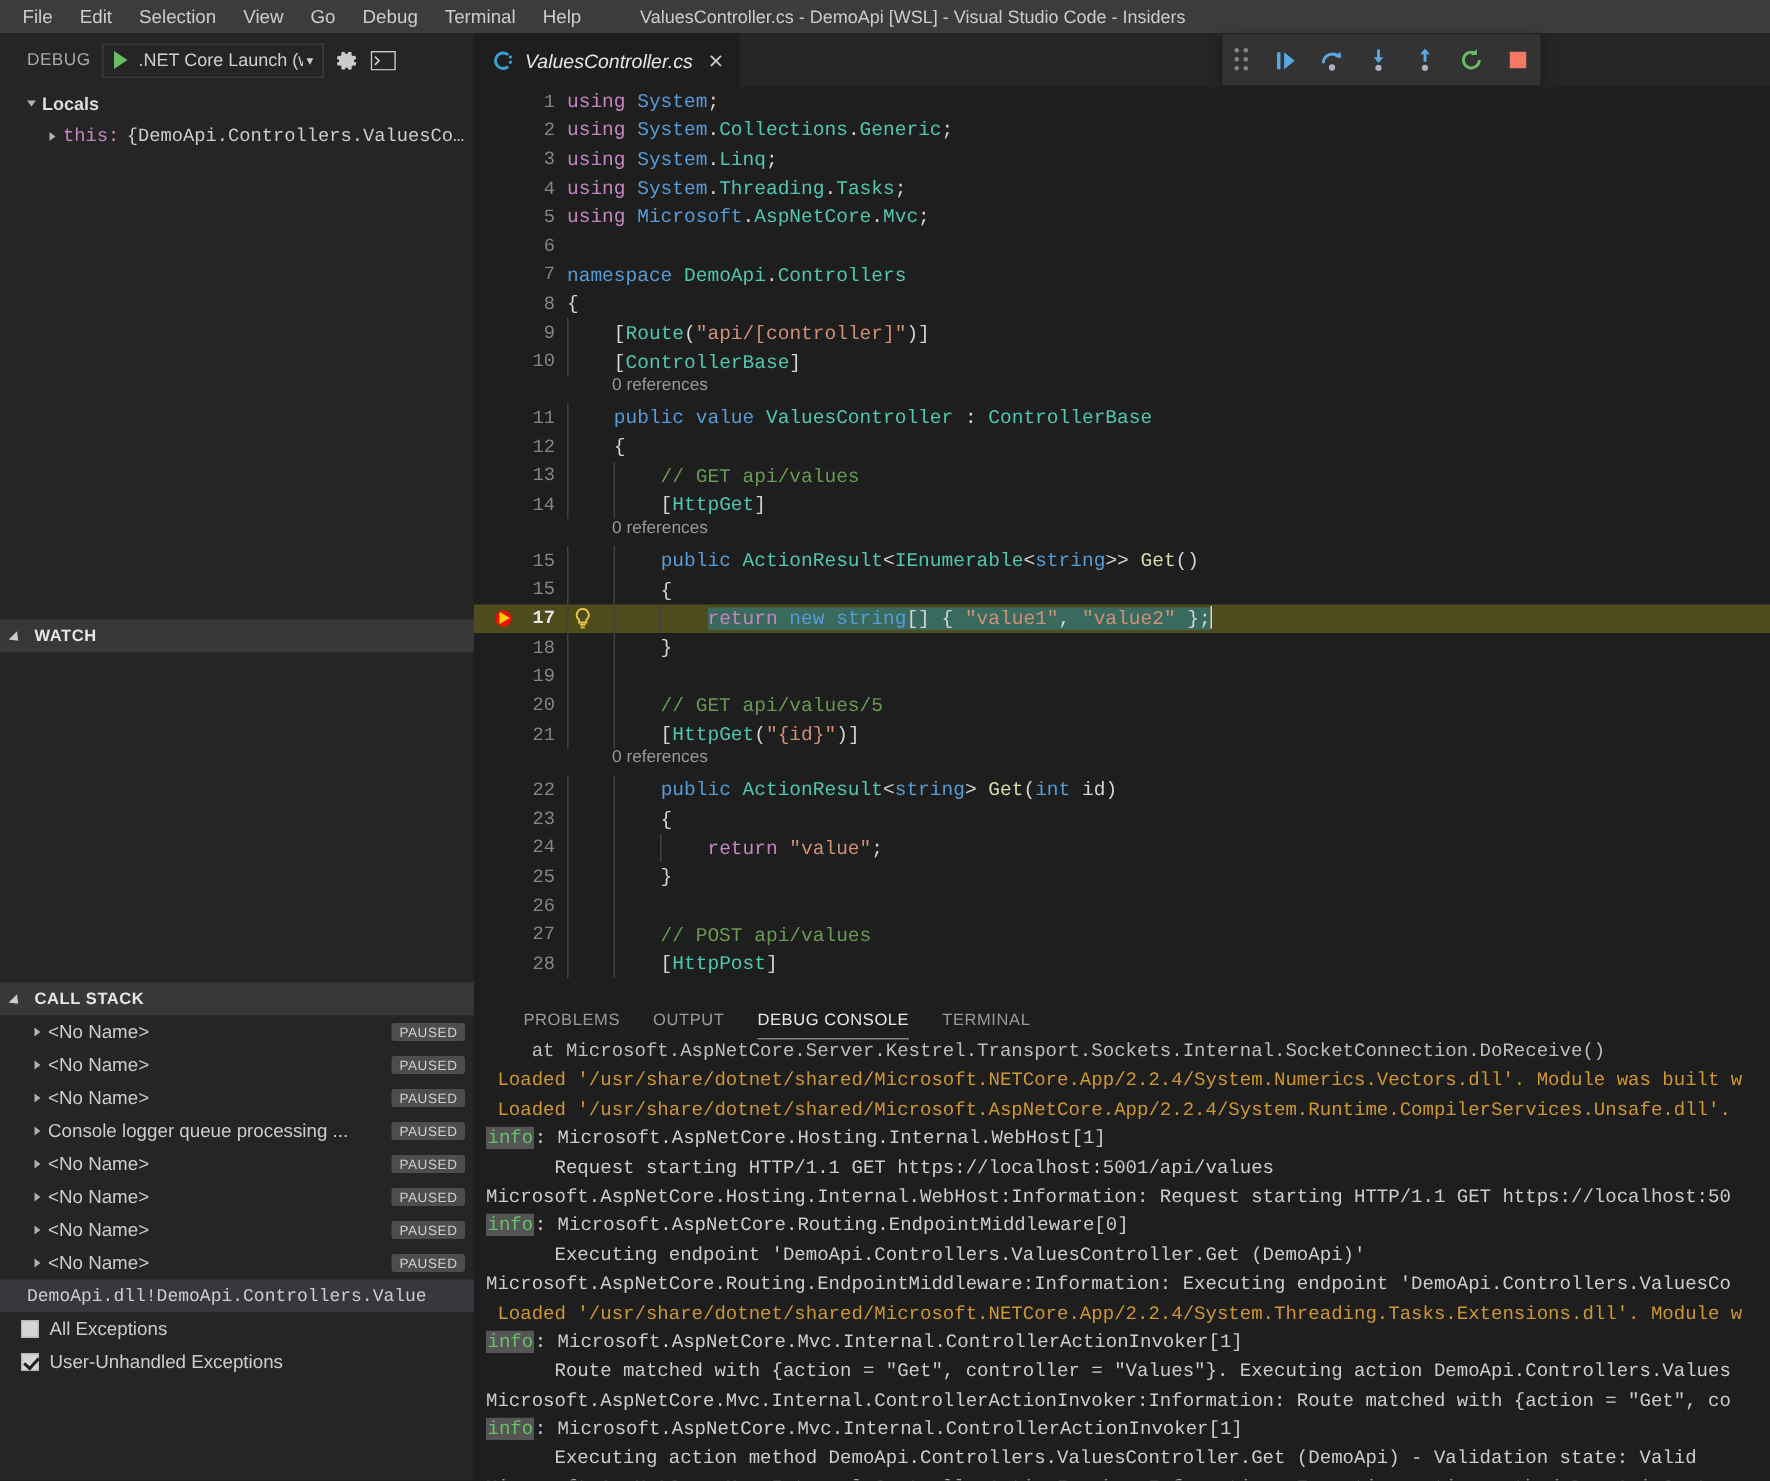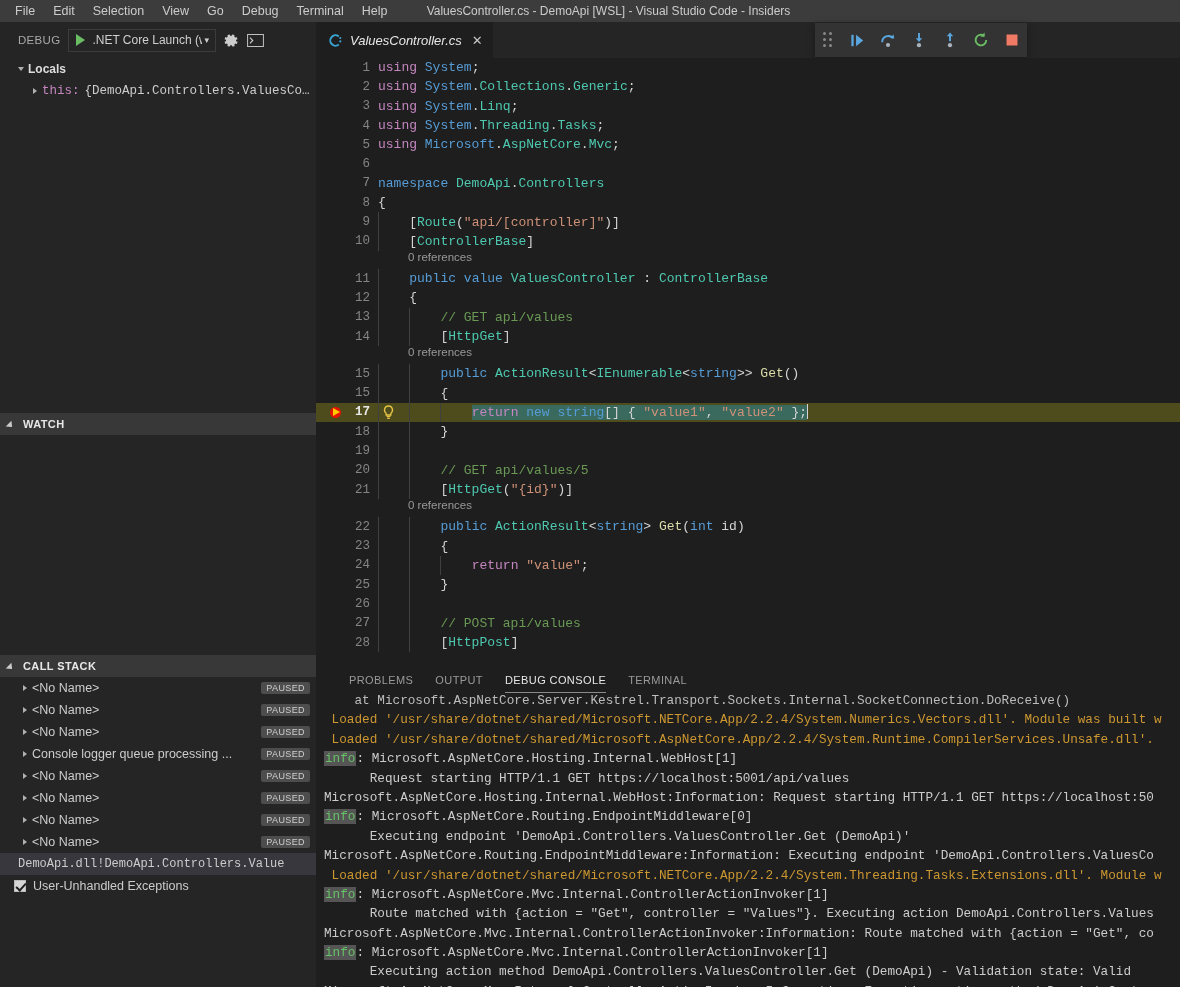--- a/index.html
+++ b/index.html
@@ -333,20 +333,24 @@
             <span class="arrow-r"></span>
           </span>
           <span class="stack-label">&lt;No Name&gt;</span>
           <span class="badge">PAUSED</span>
         </div>
         <div class="frame-row">DemoApi.dll!DemoApi.Controllers.Value</div>
       </div>
 
     <div class="sec-body" id="breakpoints">
         <div class="row">
+          <span class="cbx"></span>
+          <span class="bp-label">All Exceptions</span>
+        </div>
+        <div class="row">
           <span class="cbx checked"></span>
           <span class="bp-label">User-Unhandled Exceptions</span>
         </div>
       </div>
   </div>
 
   <div class="editor">
     <div class="code" id="codearea">
         <div class="cline"><span class="gutter-num">1</span><span class="ctext"><span class="kw">using </span><span class="ns">System</span><span class="pl">;</span></span></div>
         <div class="cline"><span class="gutter-num">2</span><span class="ctext"><span class="kw">using </span><span class="ns">System</span><span class="pl">.</span><span class="ty">Collections</span><span class="pl">.</span><span class="ty">Generic</span><span class="pl">;</span></span></div>

